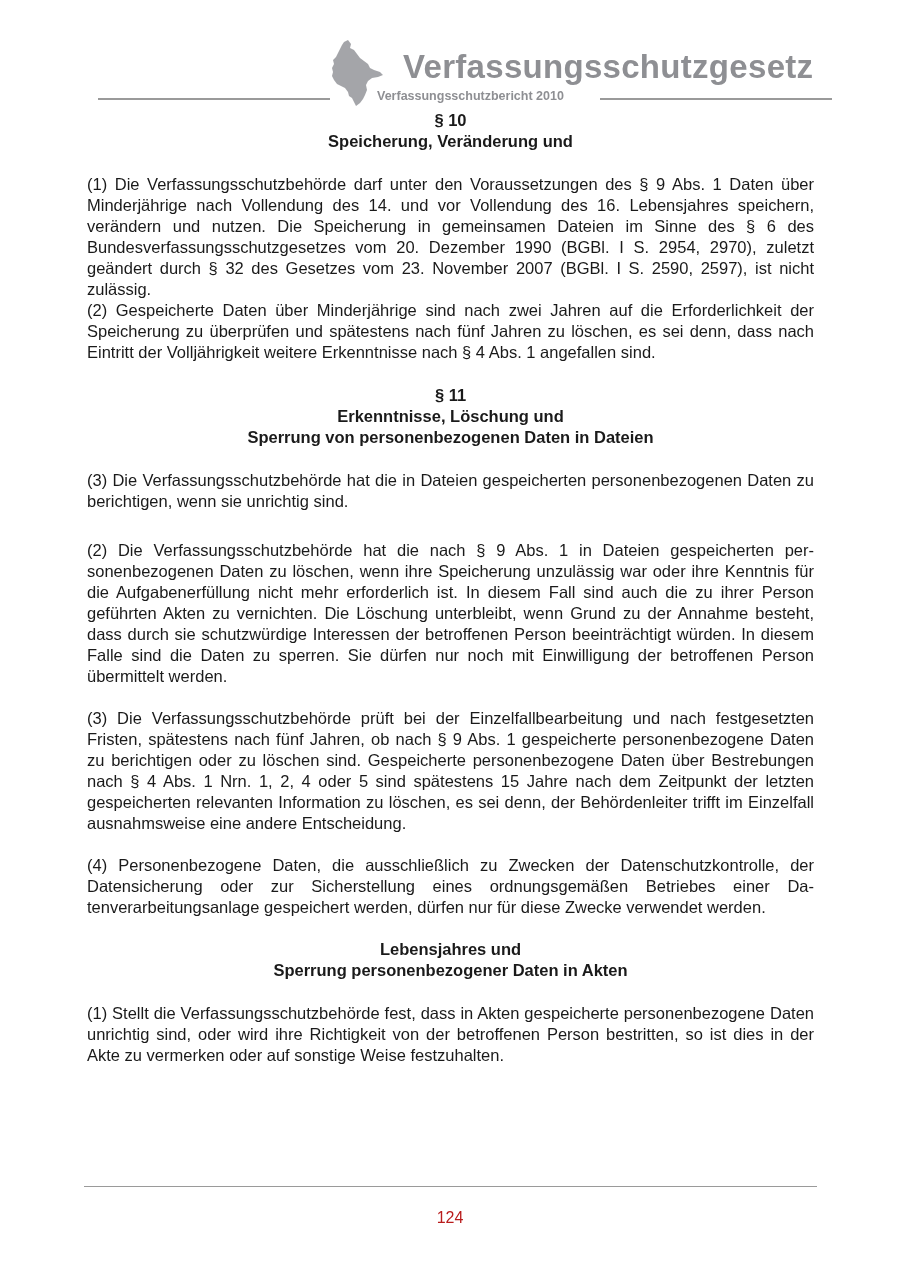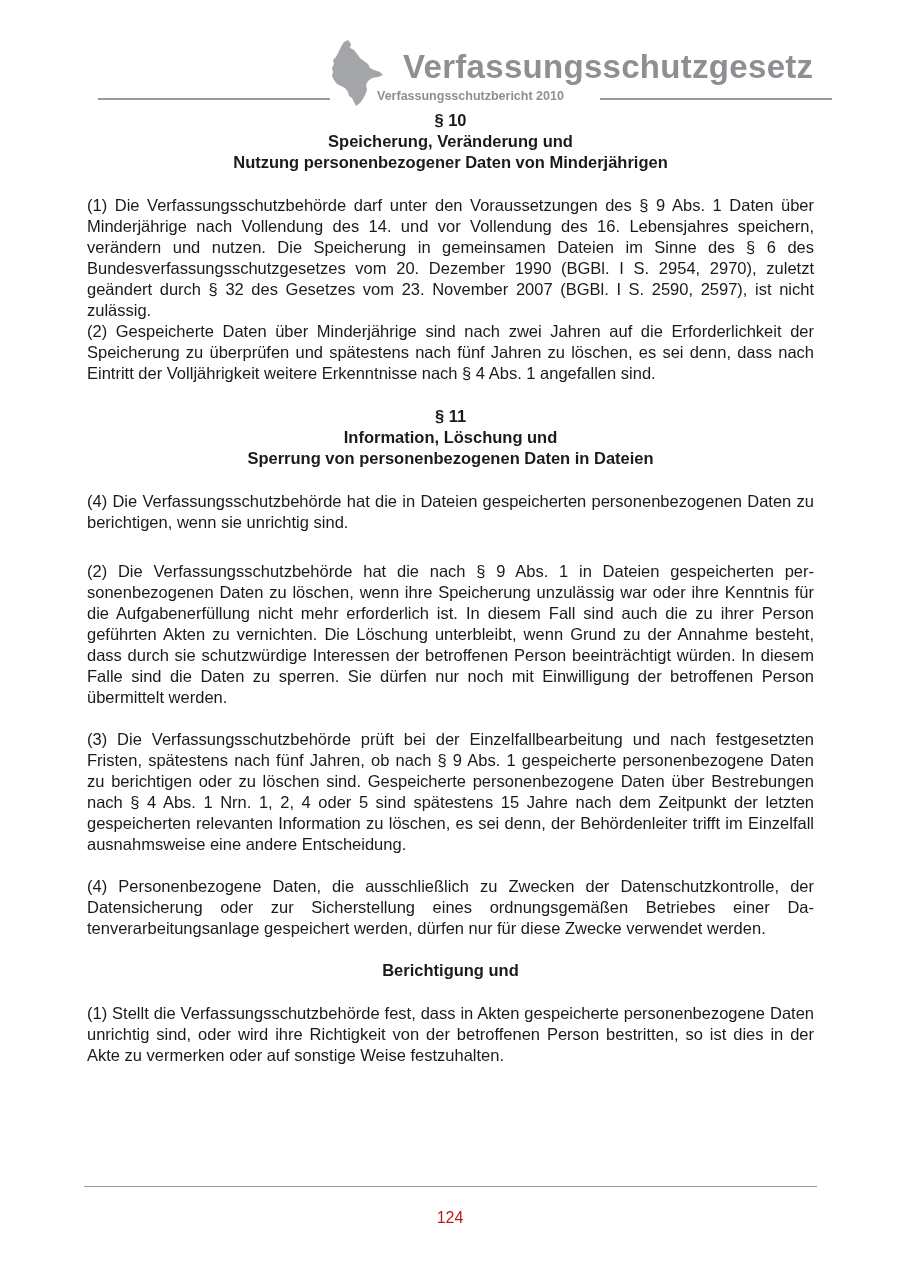--- a/index.html
+++ b/index.html
@@ -32,35 +32,35 @@
   </svg>
   <div class="header-title">Verfassungsschutzgesetz</div>
   <div class="header-sub">Verfassungsschutzbericht  2010</div>
 </div>
 
 <div class="content">
 
   <div>
     <p class="sec-head">§ 10</p>
     <p class="sec-head">Speicherung, Veränderung und</p>
-    <p class="sec-head">Nutzung personenbezogener Daten von Minderjährigen</p>
     <p class="para" style="margin-top:22px">(1) Die Verfassungsschutzbehörde darf unter den Voraussetzungen des § 9 Abs. 1 Daten über Minderjährige nach Vollendung des 14. und vor Vollendung des 16. Lebensjahres speichern, verändern und nutzen. Die Speicherung in gemeinsamen Dateien im Sinne des § 6 des Bundesverfassungsschutzgesetzes vom 20. Dezember 1990 (BGBl. I S. 2954, 2970), zuletzt geändert durch § 32 des Gesetzes vom 23. November 2007 (BGBl. I S. 2590, 2597), ist nicht zulässig.</p>
     <p class="para" style="">(2) Gespeicherte Daten über Minderjährige sind nach zwei Jahren auf die Erforderlichkeit der Speicherung zu überprüfen und spätestens nach fünf Jahren zu löschen, es sei denn, dass nach Eintritt der Volljährigkeit weitere Erkenntnisse nach § 4 Abs. 1 angefallen sind.</p>
   </div>
 
   <div style="margin-top:22px">
     <p class="sec-head">§ 11</p>
-    <p class="sec-head">Information, Löschung und</p>
+    <p class="sec-head">Erkenntnisse, Löschung und</p>
     <p class="sec-head">Sperrung von personenbezogenen Daten in Dateien</p>
-    <p class="para" style="margin-top:22px">(4) Die Verfassungsschutzbehörde hat die in Dateien gespeicherten personenbezogenen Daten zu berichtigen, wenn sie unrichtig sind.</p>
+    <p class="para" style="margin-top:22px">(3) Die Verfassungsschutzbehörde hat die in Dateien gespeicherten personenbezogenen Daten zu berichtigen, wenn sie unrichtig sind.</p>
     <p class="para" style="margin-top:28px">(2) Die Verfassungsschutzbehörde hat die nach § 9 Abs. 1 in Dateien gespeicherten per­sonenbezogenen Daten zu löschen, wenn ihre Speicherung unzulässig war oder ihre Kenntnis für die Aufgabenerfüllung nicht mehr erforderlich ist. In diesem Fall sind auch die zu ihrer Person geführten Akten zu vernichten. Die Löschung unterbleibt, wenn Grund zu der Annahme besteht, dass durch sie schutzwürdige Interessen der betroffenen Person beeinträchtigt würden. In diesem Falle sind die Daten zu sperren. Sie dürfen nur noch mit Einwilligung der betroffenen Person übermittelt werden.</p>
     <p class="para" style="margin-top:21px">(3) Die Verfassungsschutzbehörde prüft bei der Einzelfallbearbeitung und nach festgesetz­ten Fristen, spätestens nach fünf Jahren, ob nach § 9 Abs. 1 gespeicherte personenbezo­gene Daten zu berichtigen oder zu löschen sind. Gespeicherte personenbezogene Daten über Bestrebungen nach § 4 Abs. 1 Nrn. 1, 2, 4 oder 5 sind spätestens 15 Jahre nach dem Zeitpunkt der letzten gespeicherten relevanten Information zu löschen, es sei denn, der Behördenleiter trifft im Einzelfall ausnahmsweise eine andere Entscheidung.</p>
     <p class="para" style="margin-top:21px">(4) Personenbezogene Daten, die ausschließlich zu Zwecken der Datenschutzkontrolle, der Datensicherung oder zur Sicherstellung eines ordnungsgemäßen Betriebes einer Da­tenverarbeitungsanlage gespeichert werden, dürfen nur für diese Zwecke verwendet wer­den.</p>
   </div>
 
   <div style="margin-top:21px">
-    <p class="sec-head">Berichtigung und</p>
+    <p class="sec-head">Lebensjahres und</p>
+    <p class="sec-head">Sperrung personenbezogener Daten in Akten</p>
     <p class="para" style="margin-top:22px">(1) Stellt die Verfassungsschutzbehörde fest, dass in Akten gespeicherte personenbezo­gene Daten unrichtig sind, oder wird ihre Richtigkeit von der betroffenen Person bestritten, so ist dies in der Akte zu vermerken oder auf sonstige Weise festzuhalten.</p>
   </div>
 </div>
 
 <div class="footer-line"></div>
 <div class="page-num">124</div>
 
 </body></html>

